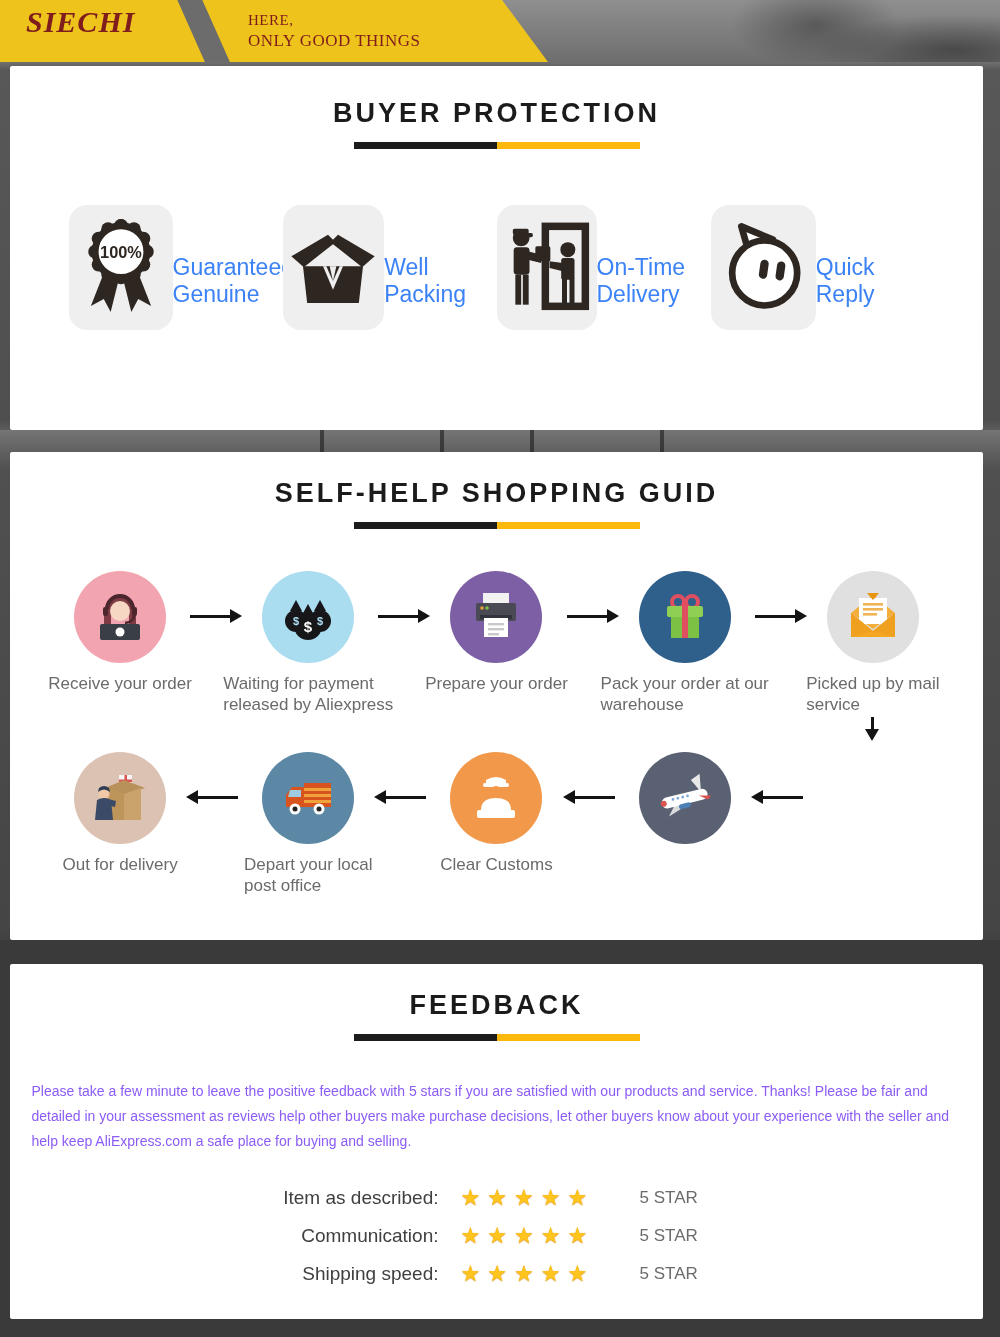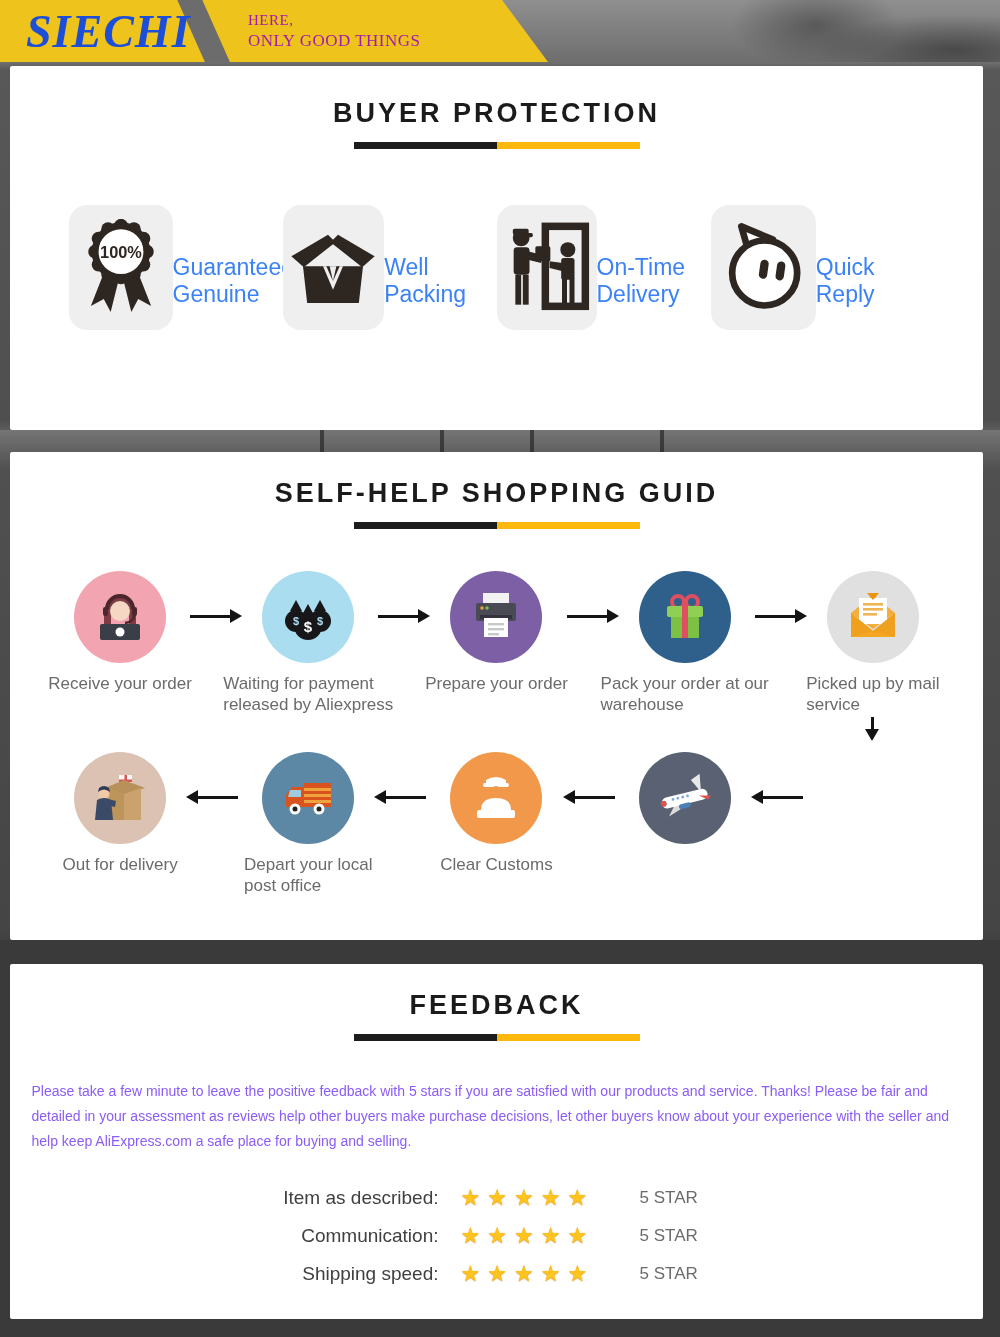--- a/index.html
+++ b/index.html
@@ -16,22 +16,22 @@
   .header .photo-blob { position:absolute; top:0; right:0; width:460px; height:62px;
     background: radial-gradient(ellipse 120px 60px at 60% 40%, rgba(40,40,40,.45), rgba(0,0,0,0) 70%),
                 radial-gradient(ellipse 200px 50px at 90% 80%, rgba(30,30,30,.5), rgba(0,0,0,0) 70%); }
   .banner { position:absolute; left:0; top:0; height:62px; width:560px;
     background:#eec31c;
     clip-path: polygon(0 0, 502px 0, 548px 62px, 0 62px); }
   .banner .stripe { position:absolute; left:192px; top:-6px; width:25px; height:78px;
     background:#6c6c6c; transform: skewX(24deg); }
   .logo { position:absolute; left:26px; top:5px;
     font-family:"Liberation Serif", serif; font-style:italic; font-weight:900;
-    font-size:46px; letter-spacing:1px; color:#1d4ed8; }
-  .tagline { position:absolute; left:248px; top:12px; color:#a21caf;
+    font-size:30px; letter-spacing:1px; color:#7f1d1d; }
+  .tagline { position:absolute; left:248px; top:12px; color:#7f1d1d;
     font-family:"Liberation Serif", serif; }
   .tagline .t1 { font-size:15px; letter-spacing:.5px; }
   .tagline .t2 { font-size:17px; letter-spacing:.5px; margin-top:2px; }
   
   .card { background:#fff; margin:0 17px 0 10px; border-radius:2px; }
   .spacer4 { height:4px; }
   #card-protection { height:364px; padding-top:32px; }
   .gap-photo { height:22px; position:relative;
     background: linear-gradient(180deg,#757575,#606060); }
   .gap-photo i { position:absolute; top:0; bottom:0; width:4px; background:rgba(20,20,20,.55); }

